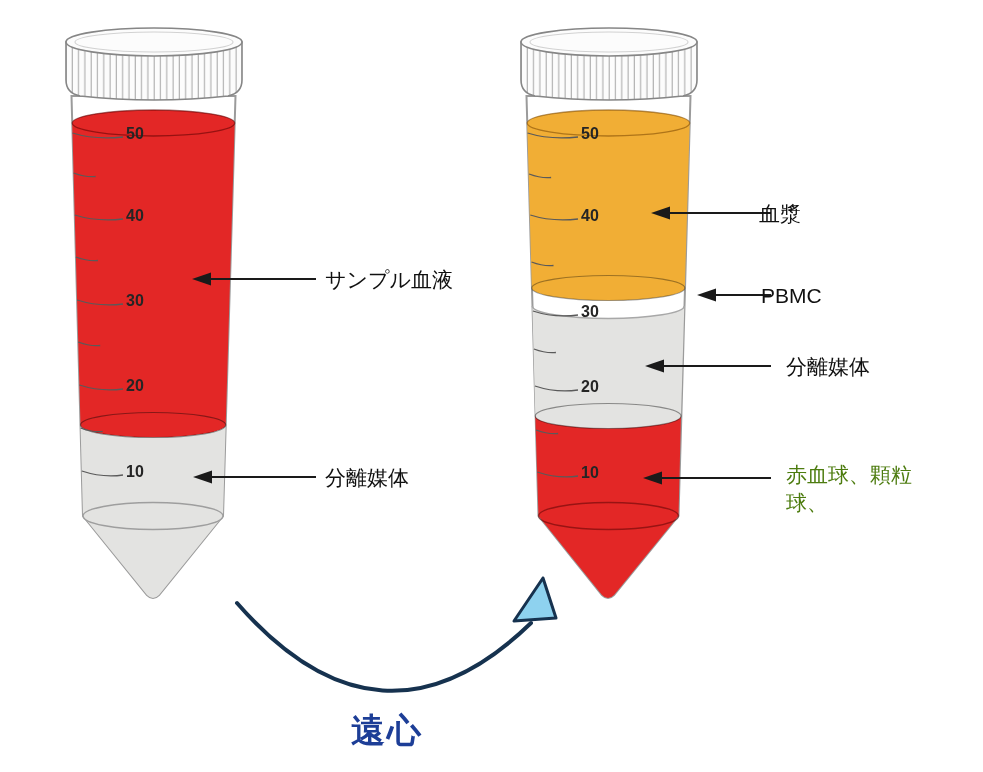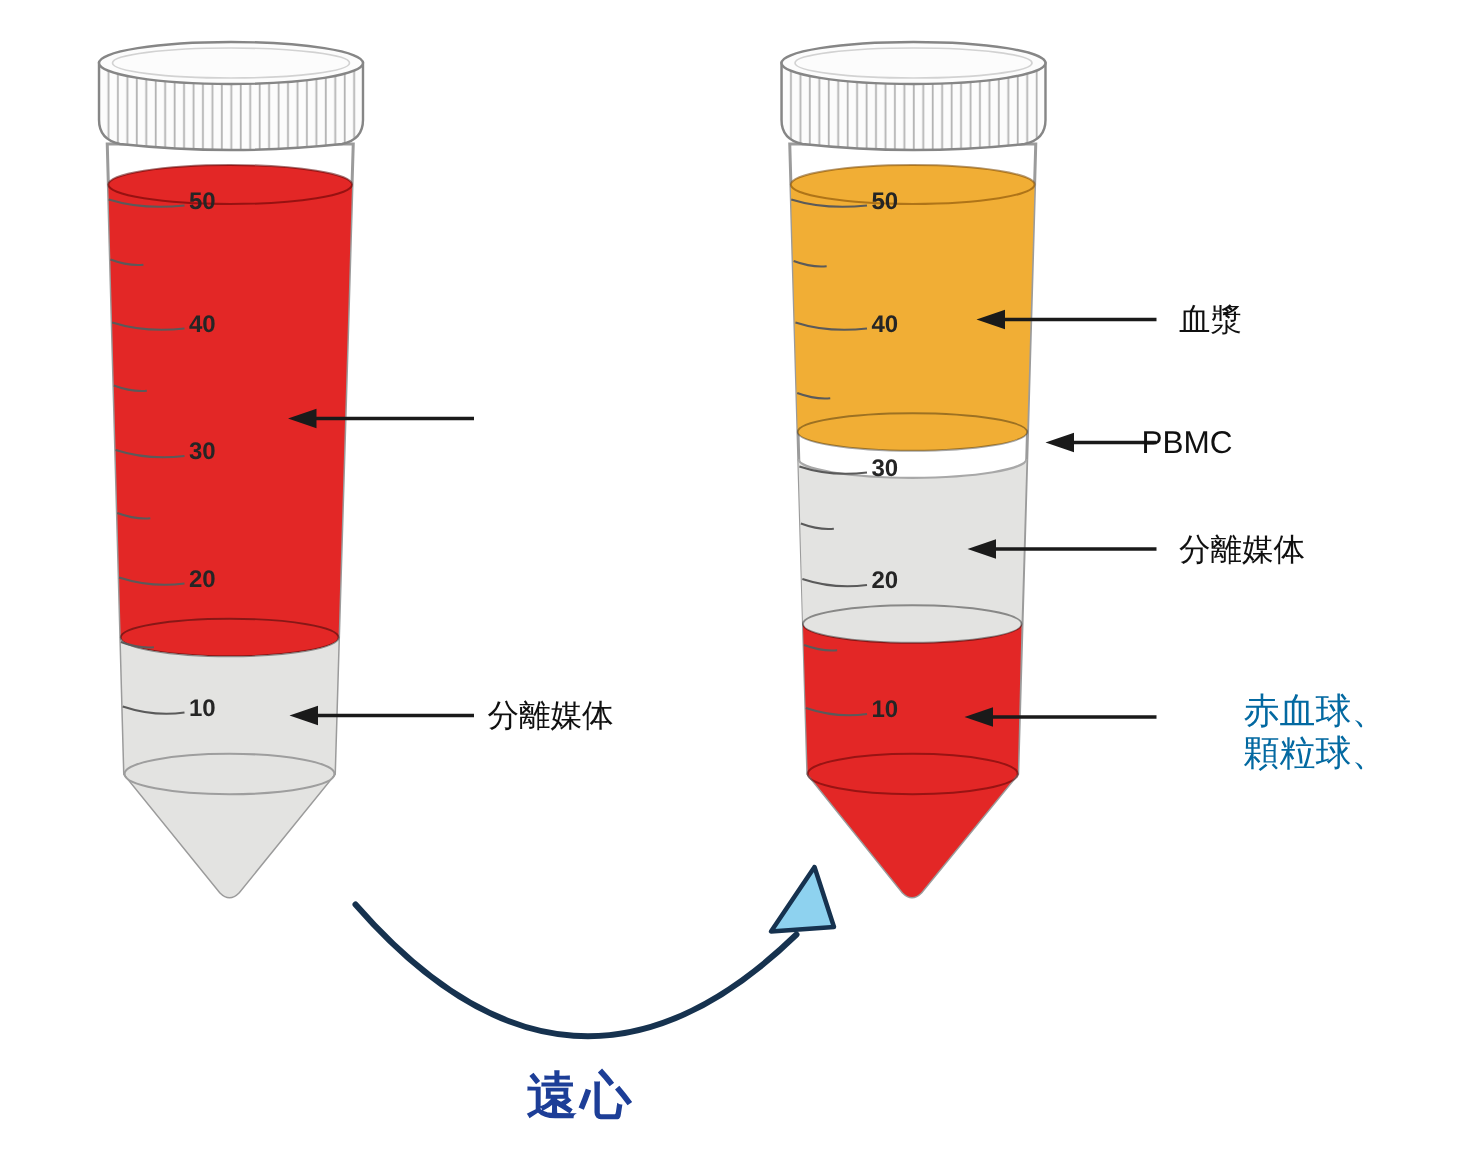--- a/index.html
+++ b/index.html
@@ -1,20 +1,20 @@
 <!DOCTYPE html>
 <html><head>
 <meta charset="utf-8">
 <style>
   html,body{margin:0;padding:0;background:#ffffff;}
   .stage{position:relative;width:944px;height:772px;background:#ffffff;
          font-family:"Liberation Sans",sans-serif;overflow:hidden;}
   .stage svg{position:absolute;left:0;top:0;}
   .lbl{position:absolute;font-size:21px;color:#101010;white-space:nowrap;line-height:26px;}
-  .lbl2{position:absolute;font-size:24px;color:#0369a1;line-height:28px;margin-left:43px;}
+  .lbl2{position:absolute;font-size:21px;color:#4d7c0f;line-height:28px;}
   .centrifuge{position:absolute;left:351px;top:708px;font-size:34px;color:#1d3e97;
               letter-spacing:2px;white-space:nowrap;font-weight:bold;}
   .ticktext{font-size:16px;font-weight:600;fill:#252525;font-family:"Liberation Sans",sans-serif;}
 </style>
 </head>
 <body>
 
 <div class="stage">
 
 <svg width="983" height="772" viewBox="0 0 983 772">
@@ -129,22 +129,23 @@
       <polygon points="643,478 662,471.5 662,484.5" fill="#1a1a1a" stroke="none"></polygon>
     </g>
   </g>
 
   <g>
     <path d="M237,603 Q381,768 531,623" fill="none" stroke="#16324f" stroke-width="4" stroke-linecap="round"></path>
     <polygon points="543,578 514,621 556,618" fill="#8ed2ef" stroke="#16324f" stroke-width="3" stroke-linejoin="round"></polygon>
   </g>
 </svg>
 
+<div class="lbl" style="left:325px;top:267px">サンプル血液</div>
 <div class="lbl" style="left:325px;top:465px">分離媒体</div>
-<div class="lbl" style="left:786px;top:201px">血漿</div>
+<div class="lbl" style="left:759px;top:201px">血漿</div>
 <div class="lbl" style="left:761px;top:283px">PBMC</div>
 <div class="lbl" style="left:786px;top:354px">分離媒体</div>
 <div class="lbl2" style="left:786px;top:461px">
   <div>赤血球、顆粒球、</div>
 </div>
 <div class="centrifuge">遠心</div>
 
 </div>
 
 </body></html>

